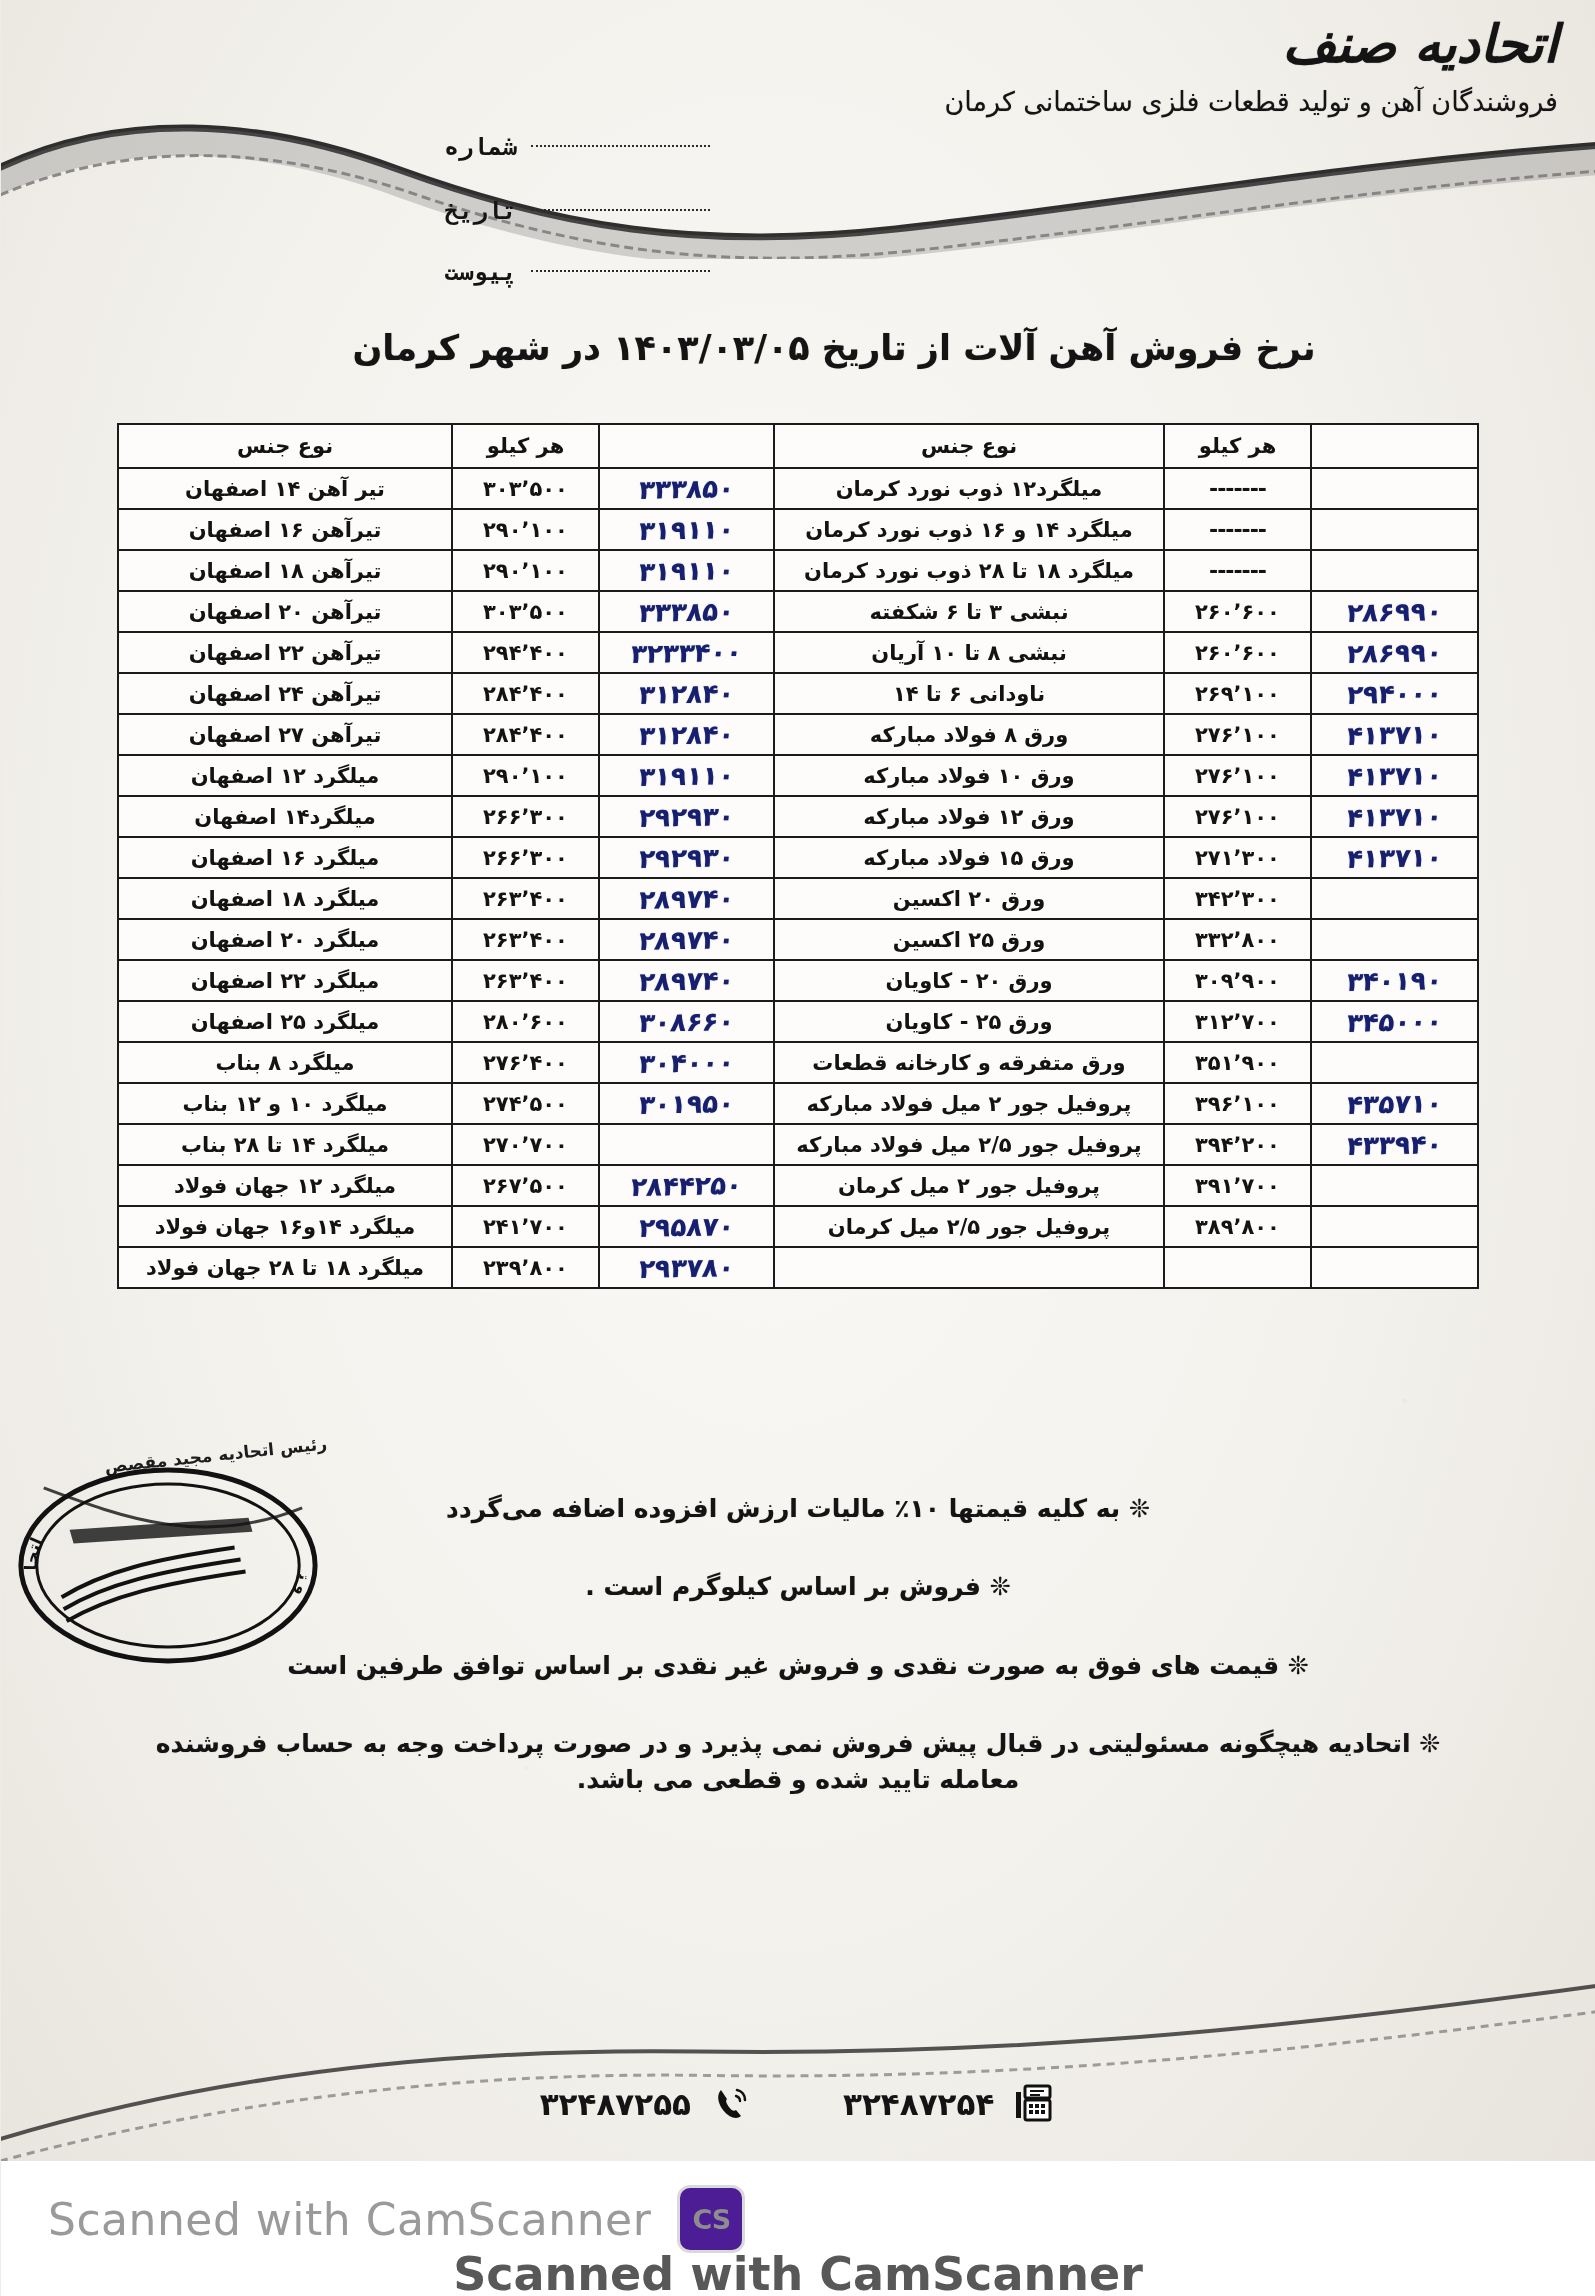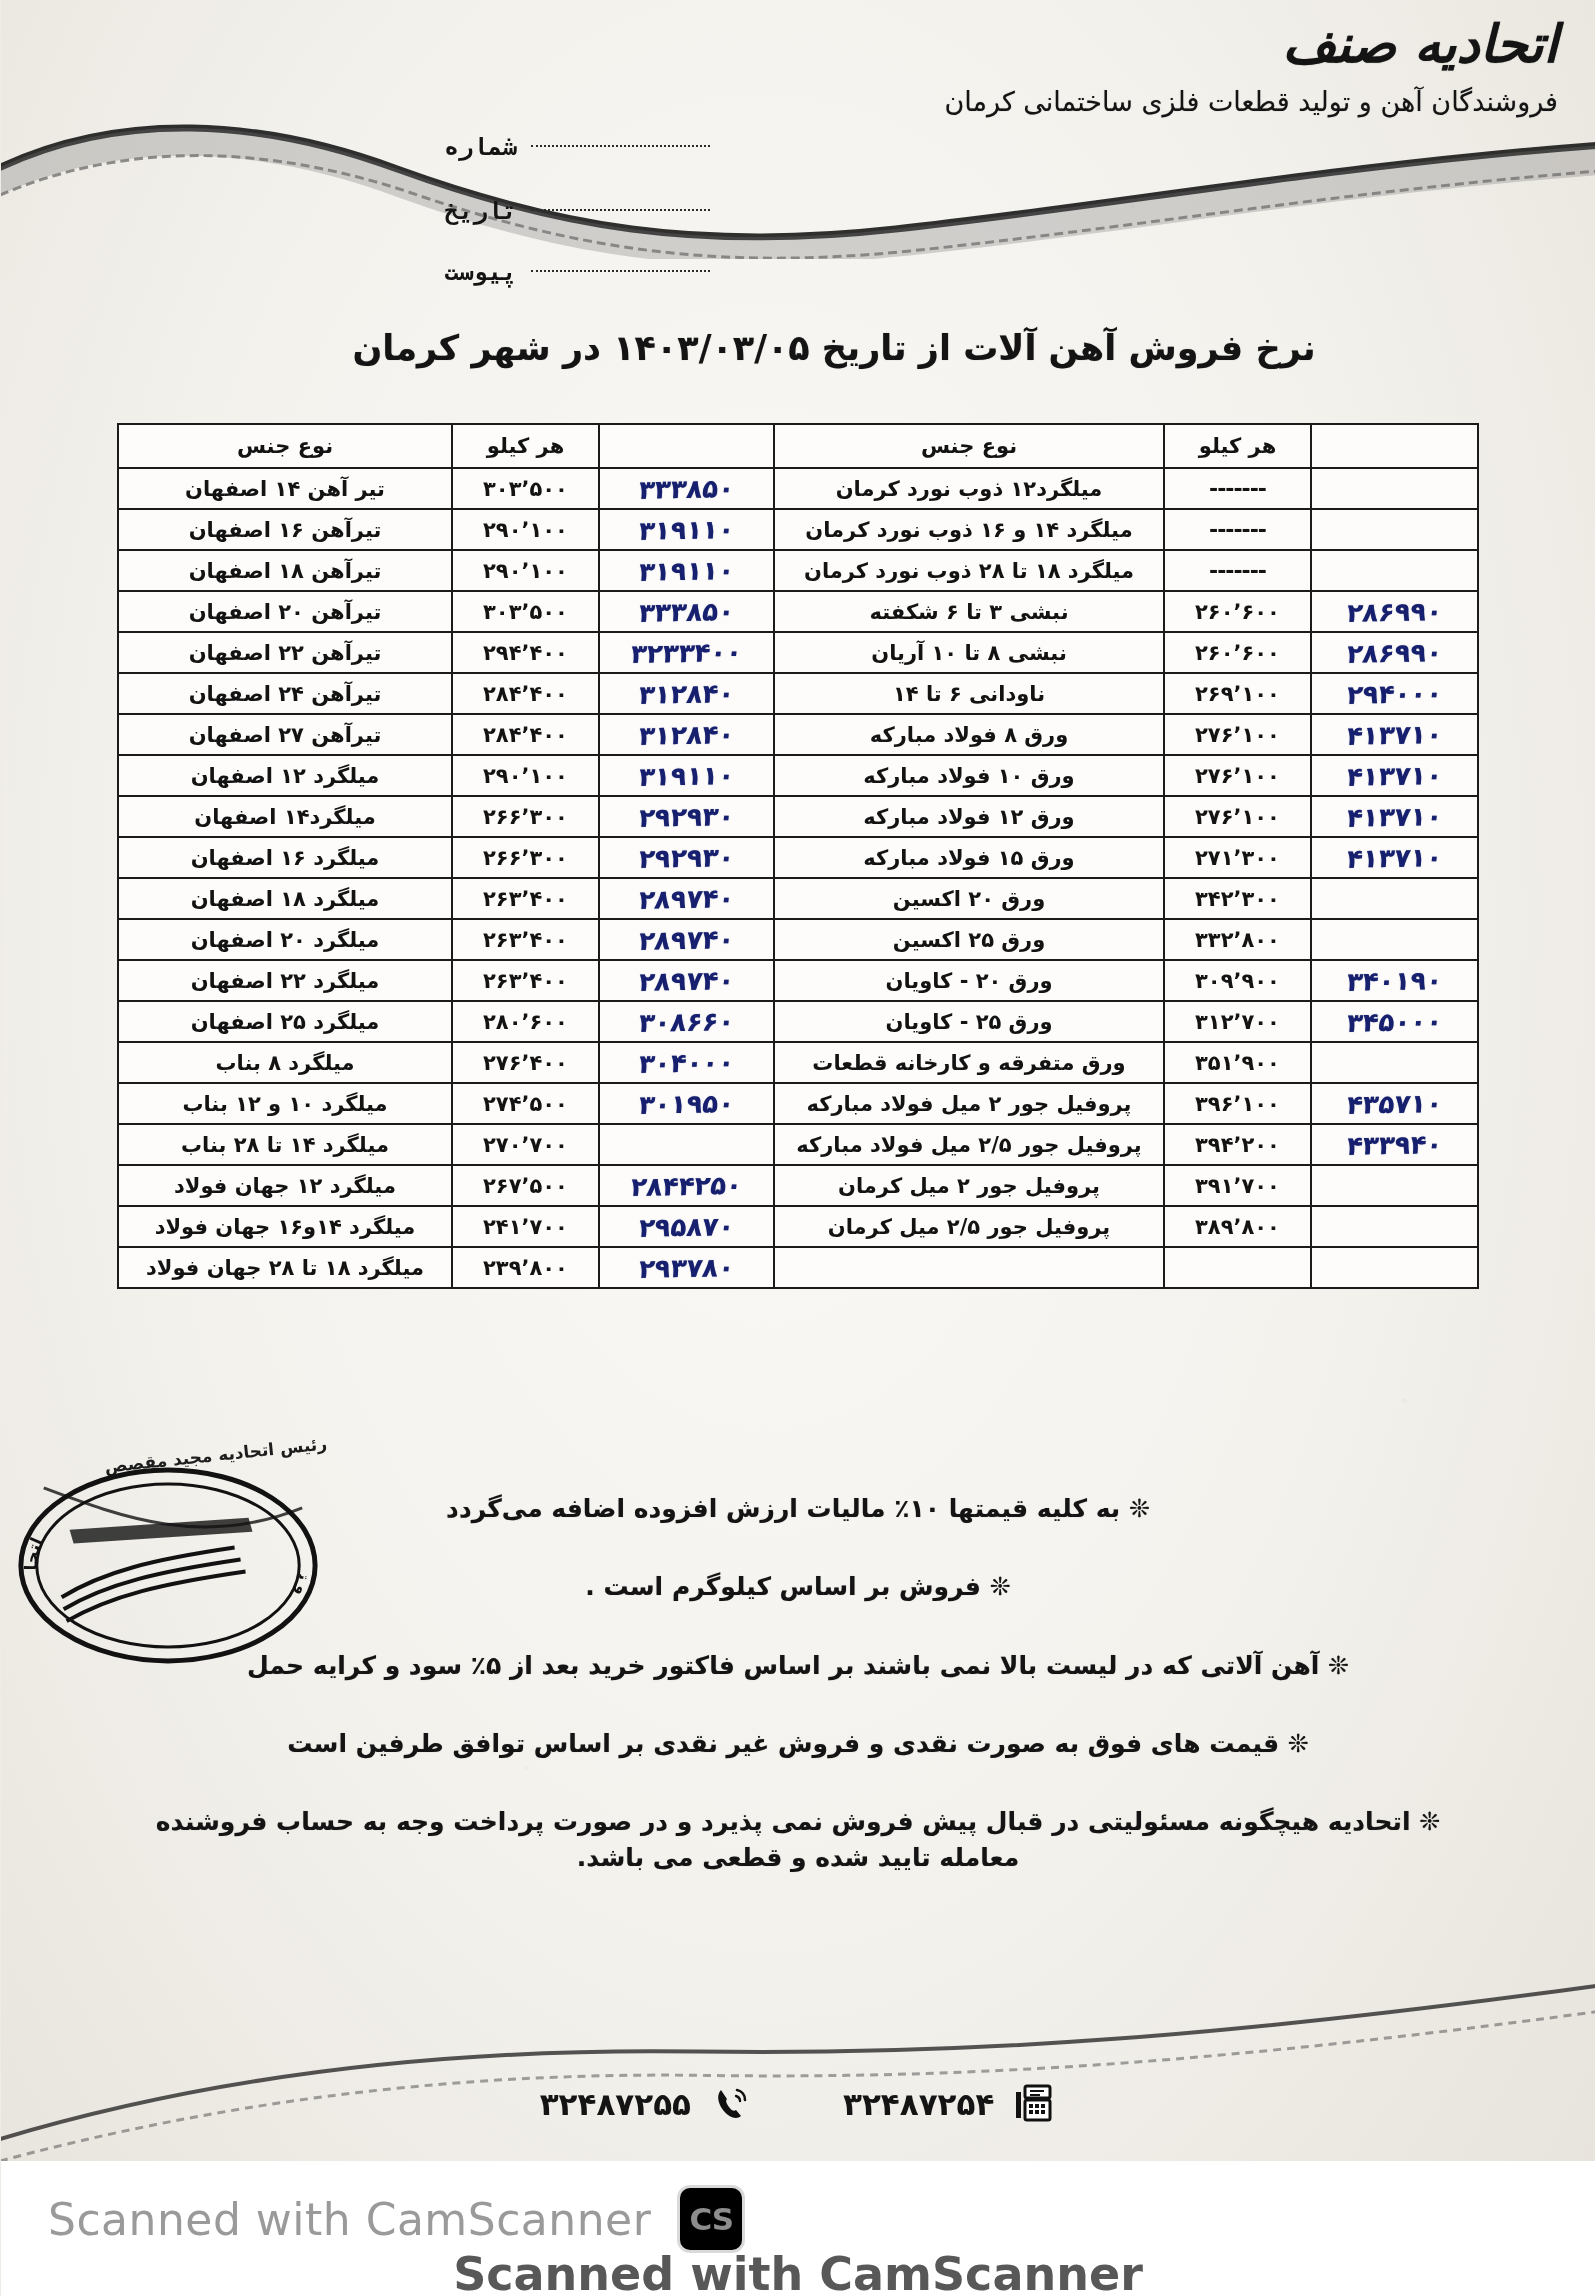--- a/index.html
+++ b/index.html
@@ -134,23 +134,23 @@
   
   #cs-bar{
     position:absolute;left:0;top:2161px;width:1596px;height:135px;
     background:#ffffff;
   }
   #cs-inner{
     position:absolute;left:48px;top:2185px;
     display:flex;align-items:center;gap:26px;
   }
   #cs-logo{
-    width:62px;height:62px;border-radius:13px;background:#000000;
+    width:62px;height:62px;border-radius:13px;background:#4c1d95;
     border:3px solid #d9d9d9;display:flex;align-items:center;justify-content:center;
-    font-size:31px;font-weight:bold;color:#8d8d8d;letter-spacing:-1px;
+    font-size:27px;font-weight:bold;color:#8d8d8d;letter-spacing:-1px;
   }
   #cs-text{font-size:44px;color:#9a9a9a;letter-spacing:0.5px;direction:ltr;}
   #cs-ghost{
     position:absolute;left:0;top:2247px;width:1596px;text-align:center;
     font-size:46px;color:#4a4a4a;direction:ltr;font-weight:bold;opacity:.92;
   }
 </style>
 </head>
 <body>
 
@@ -366,21 +366,20 @@
           <td><span class="hand">۲۹۳۷۸۰</span></td>
           <td>۲۳۹٬۸۰۰</td>
           <td>میلگرد ۱۸ تا ۲۸ جهان فولاد</td>
         </tr>
       </tbody>
   </table>
 
   <div id="notes">
     <p class="note">❊ به کلیه قیمتها ۱۰٪ مالیات ارزش افزوده اضافه می‌گردد</p>
     <p class="note">❊ فروش بر اساس کیلوگرم است .</p>
-    <p class="note wide">❊ آهن آلاتی که در لیست بالا نمی باشند بر اساس فاکتور خرید بعد از ۵٪ سود و کرایه حمل</p>
     <p class="note">❊ قیمت های فوق به صورت نقدی و فروش غیر نقدی بر اساس توافق طرفین است</p>
     <p class="note wide">❊ اتحادیه هیچگونه مسئولیتی در قبال پیش فروش نمی پذیرد و در صورت پرداخت وجه به حساب فروشنده معامله تایید شده و قطعی می باشد.</p>
   </div>
 
   <div id="stamp-caption">رئیس اتحادیه مجید مقصص</div>
 
   <svg id="stamp" viewBox="0 0 330 230">
     <ellipse cx="165" cy="118" rx="148" ry="96" fill="none" stroke="#121212" stroke-width="5"></ellipse>
     <ellipse cx="165" cy="118" rx="132" ry="82" fill="none" stroke="#121212" stroke-width="3"></ellipse>
     <g stroke="#121212" stroke-width="4" fill="none">

